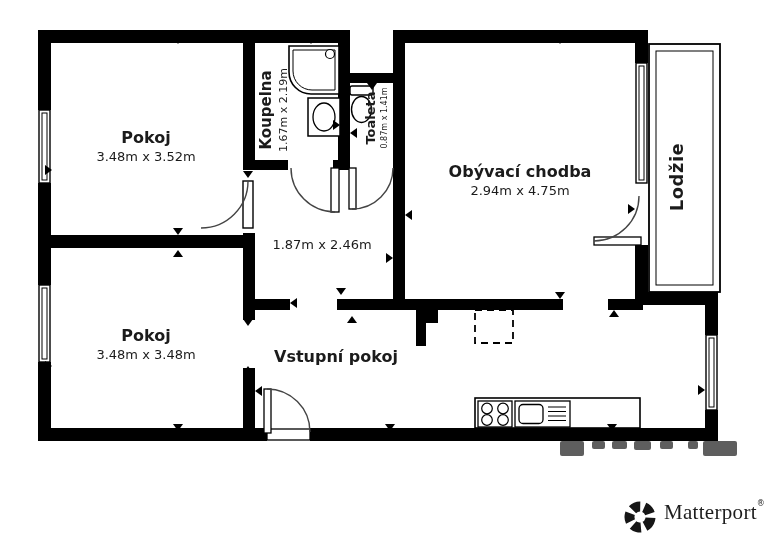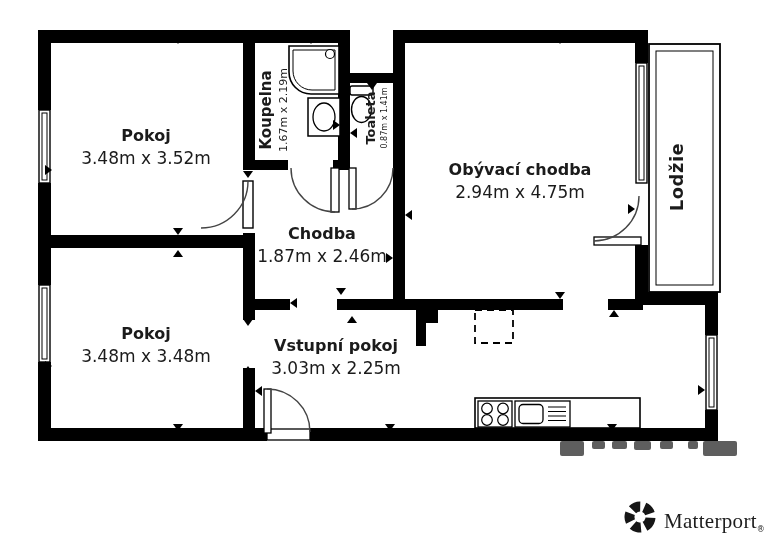--- a/index.html
+++ b/index.html
@@ -2,26 +2,26 @@
 <html><head>
 <meta charset="utf-8">
 <style>
   html,body{margin:0;padding:0;background:#ffffff;}
   .stage{position:relative;width:768px;height:543px;background:#fff;overflow:hidden;
          font-family:"DejaVu Sans","Liberation Sans",sans-serif;}
   .plan-svg{position:absolute;left:0;top:0;}
   .label{position:absolute;transform:translate(-50%,-50%);text-align:center;
          color:#1b1b1b;white-space:nowrap;}
   .label .nm{font-weight:bold;font-size:16px;line-height:1.3;}
-  .label .dm{font-size:17px;line-height:1.3;}
+  .label .dm{font-size:13px;line-height:1.3;}
   .rot{transform:translate(-50%,-50%) rotate(-90deg);}
   .sm .nm{font-size:15px;}  .sm .dm{font-size:11px;}
   .xs .nm{font-size:13px;}  .xs .dm{font-size:8px;}
   .lg .nm{font-size:18px;letter-spacing:.5px;}
-  .brand{position:absolute;left:623px;top:500px;display:flex;align-items:flex-end;}
+  .brand{position:absolute;left:623px;top:500px;display:flex;align-items:flex-start;}
   .brand .bt{font-family:"Liberation Serif","DejaVu Serif",serif;font-size:21px;
              color:#1d1d1d;margin-left:7px;letter-spacing:.3px;}
   .brand sup{font-size:8px;color:#1d1d1d;vertical-align:top;line-height:1;}
 </style>
 </head>
 <body>
 
 <div class="stage">
 
 <svg class="plan-svg" width="768" height="543" viewBox="0 0 768 543">
@@ -162,30 +162,28 @@
 </div>
 <div class="label" style="left:520px;top:181px">
   <div class="nm">Obývací chodba</div>
   <div class="dm">2.94m x 4.75m</div>
 </div>
 <div class="label rot lg" style="left:677px;top:177px">
   <div class="nm">Lodžie</div>
   <div class="dm"></div>
 </div>
 <div class="label" style="left:322px;top:245px">
-  <div class="nm">Chodba</div>
   <div class="dm">1.87m x 2.46m</div>
 </div>
 <div class="label" style="left:146px;top:345px">
   <div class="nm">Pokoj</div>
   <div class="dm">3.48m x 3.48m</div>
 </div>
 <div class="label" style="left:336px;top:357px">
   <div class="nm">Vstupní pokoj</div>
-  <div class="dm">3.03m x 2.25m</div>
 </div>
 <div class="label" style="left:571px;top:364px">
 </div>
 
 <div class="brand">
   <svg width="34" height="34" viewBox="0 0 34 34">
     <circle cx="17" cy="17" r="10.5" fill="none" stroke="#161616" stroke-width="10" stroke-dasharray="8.5 4.2" transform="rotate(15 17 17)"></circle>
   </svg>
   <span class="bt">Matterport</span>
       <sup>®</sup>

